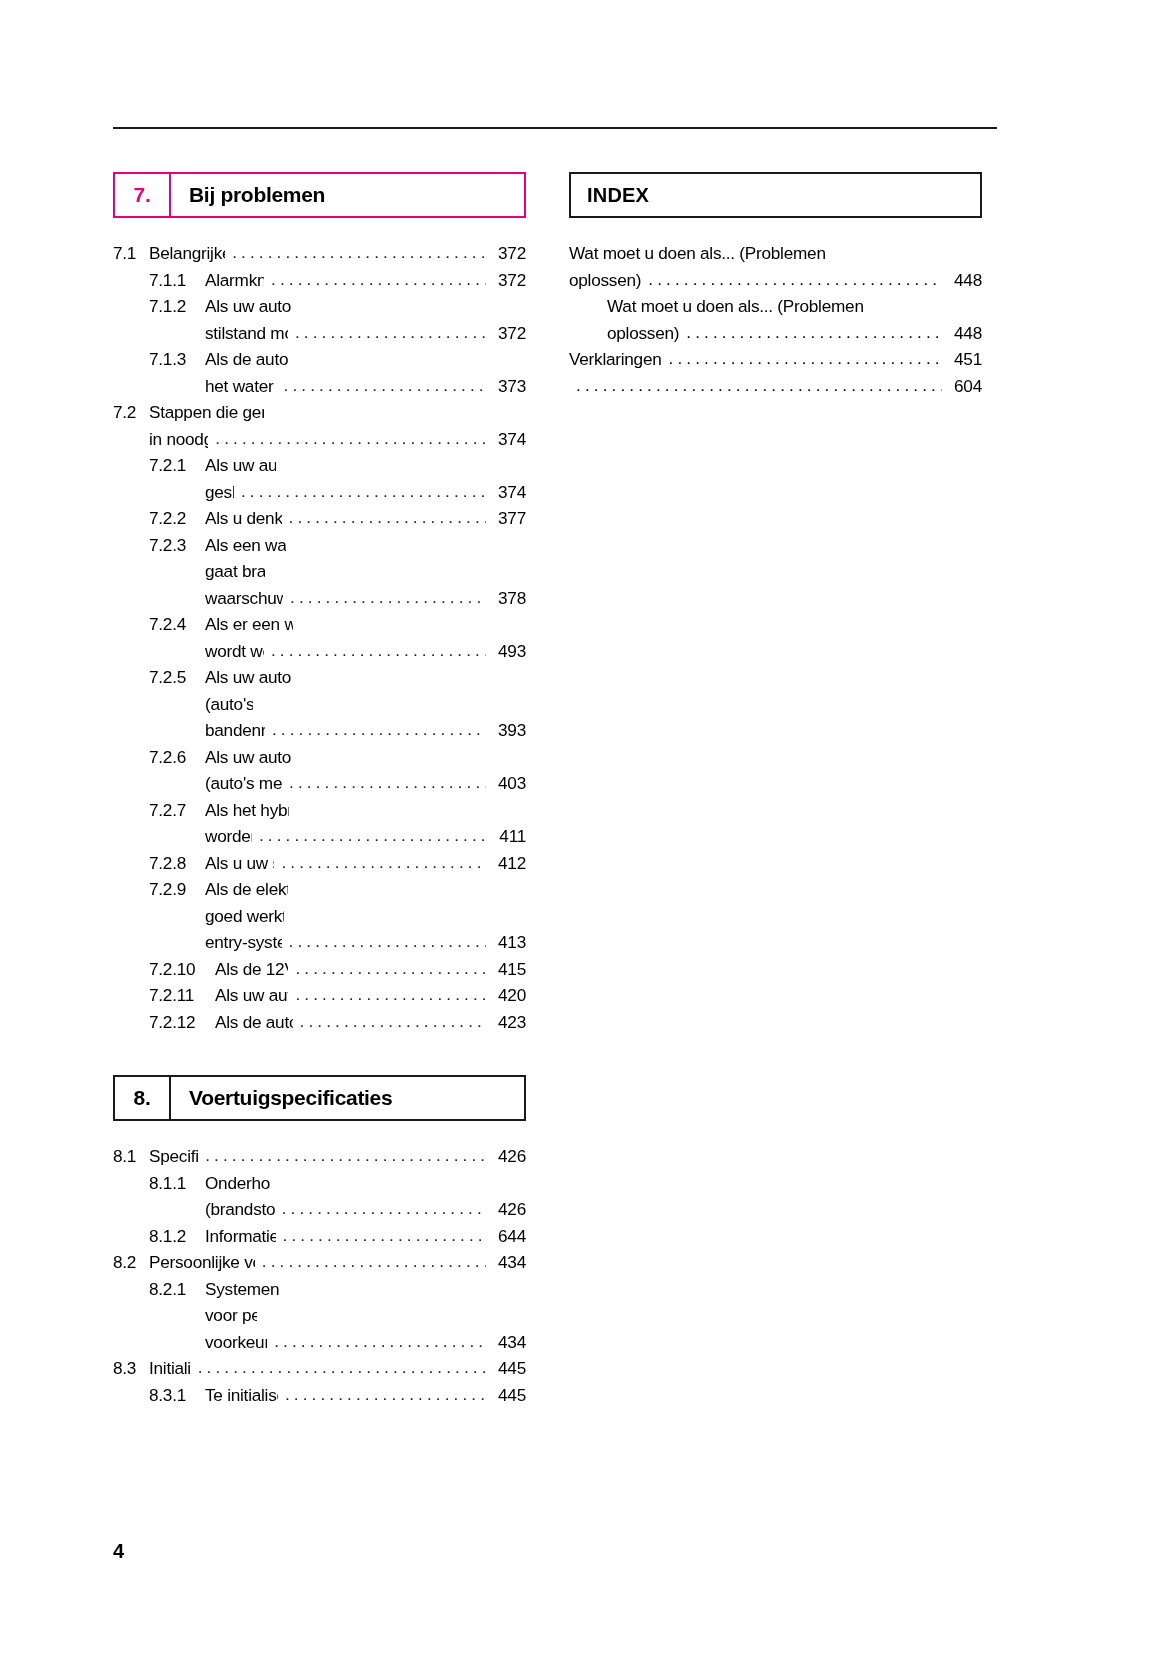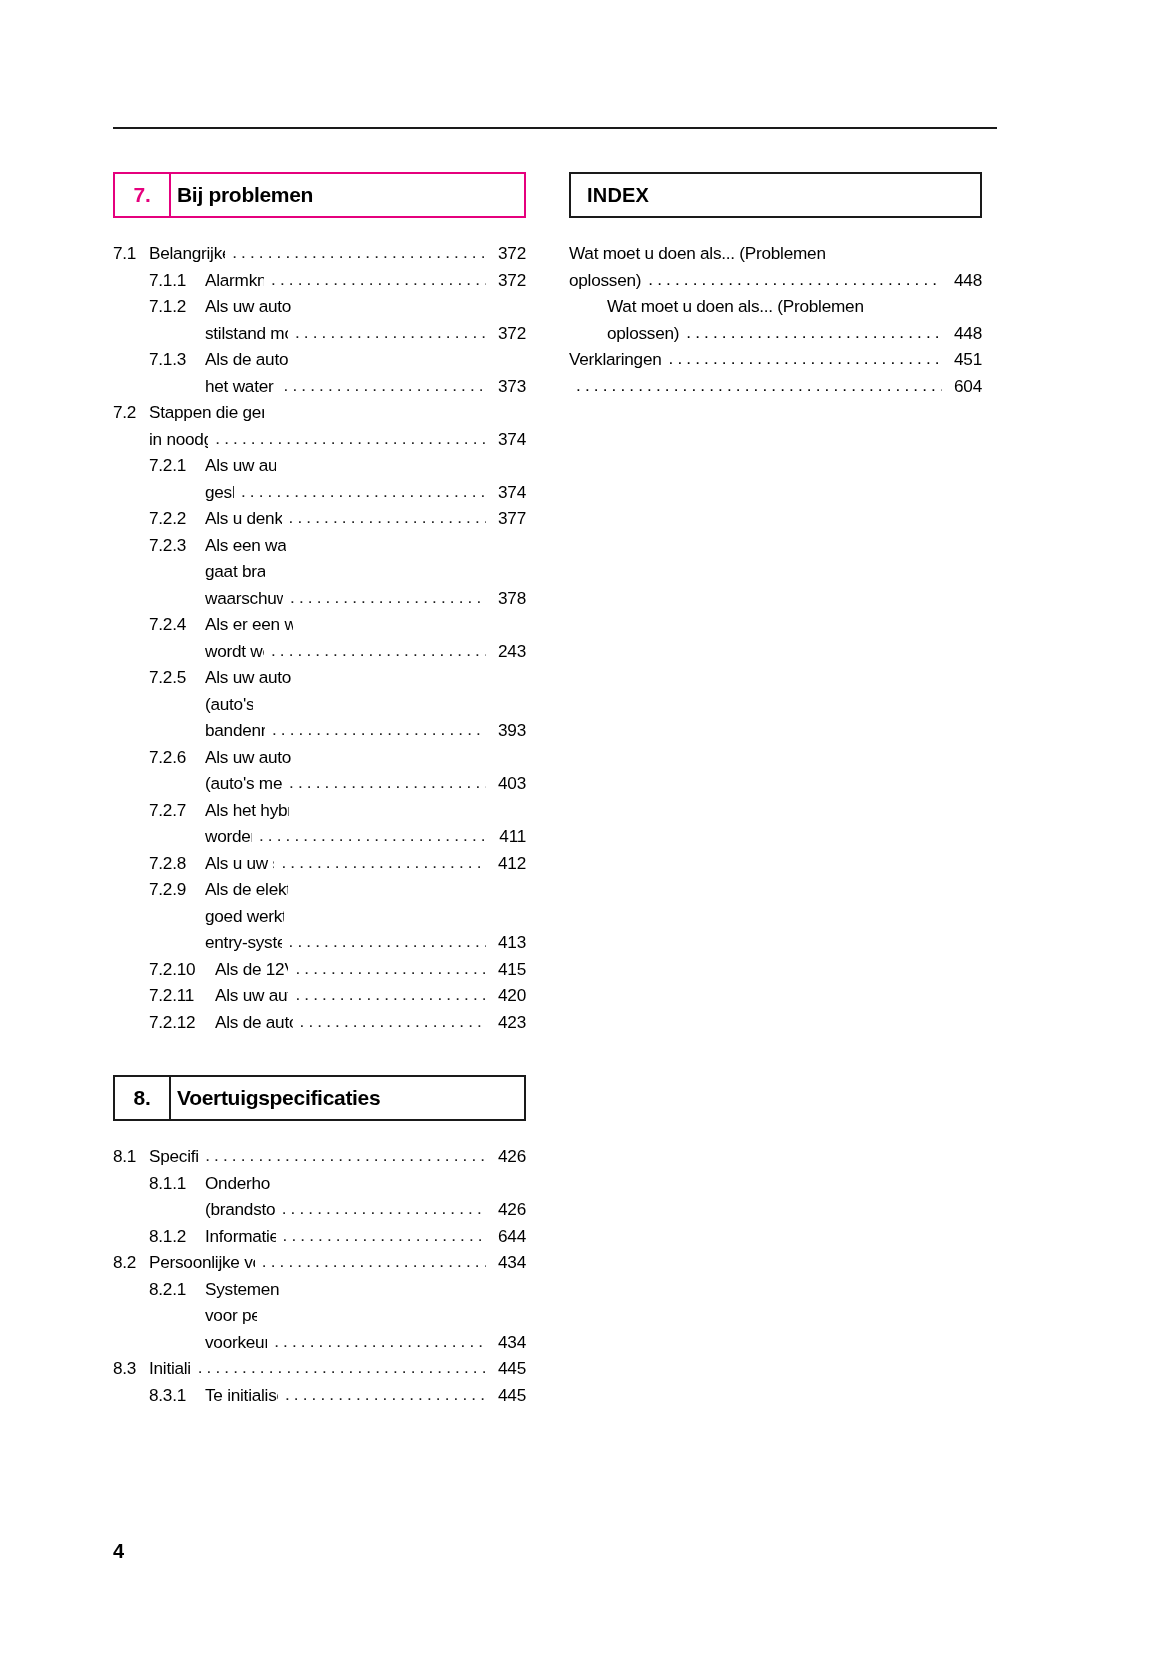--- a/index.html
+++ b/index.html
@@ -71,21 +71,21 @@
     font-weight: bold;
     letter-spacing: -0.2px;
   }
   .chapter-box.pink .chapter-num {
     border-right-color: #e5007d;
     color: #e5007d;
   }
   .chapter-title {
     display: flex;
     align-items: center;
-    padding-left: 6px;
+    padding-left: 18px;
     font-size: 21px;
     font-weight: bold;
     letter-spacing: -0.3px;
   }
   .index-box {
     border: 2px solid #1a1a1a;
     height: 46px;
     box-sizing: border-box;
     display: flex;
     align-items: center;
@@ -298,21 +298,21 @@
           <div class="toc-row nodots">
             <span class="toc-num lvl2">7.2.4</span>
             <span class="toc-text">Als er een waarschuwingsmelding</span>
             <span class="toc-leader">............................................................</span>
             <span class="toc-page">&nbsp;</span>
           </div>
           <div class="toc-row">
             <span class="toc-num lvl2 spacer">&nbsp;</span>
             <span class="toc-text">wordt weergegeven</span>
             <span class="toc-leader">............................................................</span>
-            <span class="toc-page">243</span>
+            <span class="toc-page">493</span>
           </div>
           <div class="toc-row nodots">
             <span class="toc-num lvl2">7.2.5</span>
             <span class="toc-text">Als uw auto een lekke band heeft</span>
             <span class="toc-leader">............................................................</span>
             <span class="toc-page">&nbsp;</span>
           </div>
           <div class="toc-row nodots">
             <span class="toc-num lvl2 spacer">&nbsp;</span>
             <span class="toc-text">(auto's met een</span>

